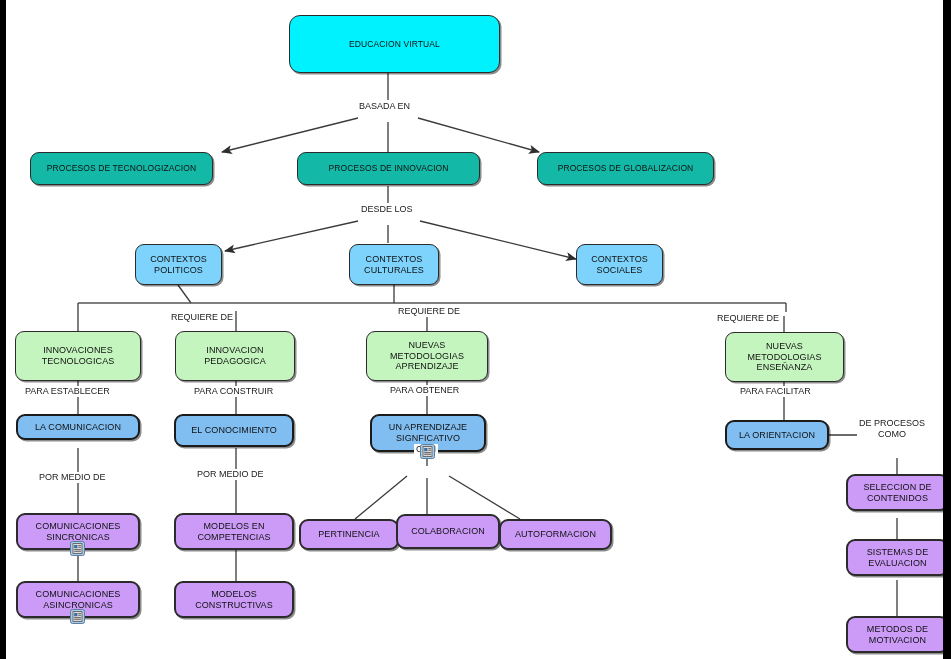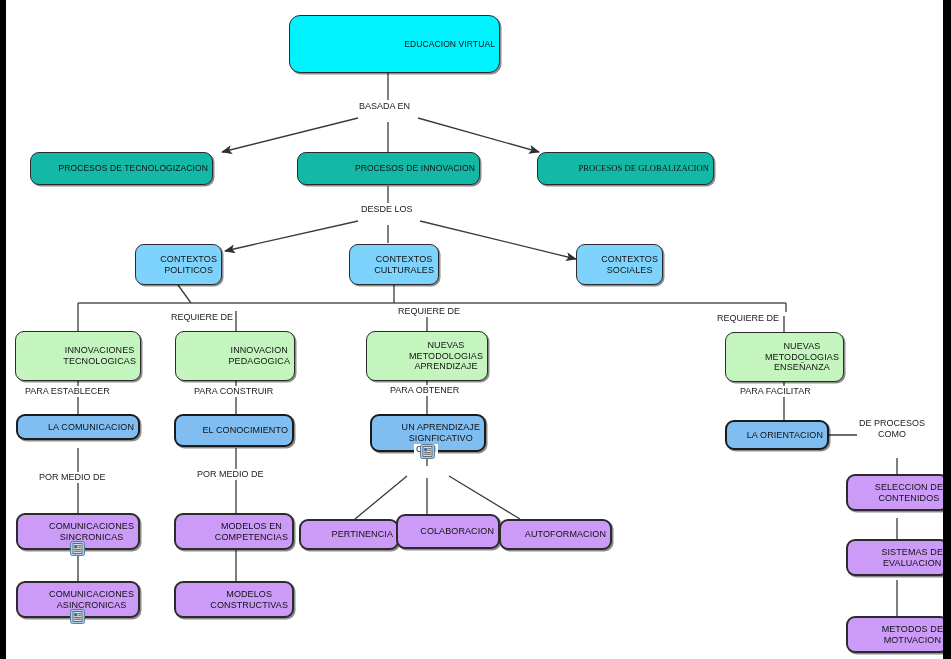--- a/index.html
+++ b/index.html
@@ -31,21 +31,21 @@
     height: 659px;
     pointer-events: none;
   }
   .node {
     position: absolute;
     box-sizing: border-box;
     border: 1.5px solid #2b2b2b;
     border-radius: 9px;
     display: flex;
     align-items: center;
-    justify-content: flex-end;
+    justify-content: center;
     text-align: center;
     color: #111111;
     line-height: 1.18;
     letter-spacing: 0.1px;
     z-index: 3;
     box-shadow: 1.5px 1.5px 0 rgba(0,0,0,0.45);
   }
   .node .lbl { display: block; padding: 0 4px; }
   .n-root   { background: #00f2ff; font-size: 8.5px; border-radius: 11px; }
   .n-yellow { background: #14b8a6; font-size: 8.5px; }
@@ -137,21 +137,21 @@
     <div class="node n-root" style="left:283px; top:15px; width:211px; height:58px;">
       <span class="lbl">EDUCACION VIRTUAL</span>
     </div>
 
     <div class="node n-yellow" style="left:24px; top:152px; width:183px; height:33px;">
       <span class="lbl">PROCESOS DE TECNOLOGIZACION</span>
     </div>
     <div class="node n-yellow" style="left:291px; top:152px; width:183px; height:33px;">
       <span class="lbl">PROCESOS DE INNOVACION</span>
     </div>
-    <div class="node n-yellow" style="left:531px; top:152px; width:177px; height:33px;font-family:Liberation Serif, serif;">
+    <div class="node n-yellow" style="left:531px; top:152px; width:177px; height:33px;">
       <span class="lbl">PROCESOS DE GLOBALIZACION</span>
     </div>
 
     <div class="node n-orange" style="left:129px; top:244px; width:87px; height:41px;">
       <span class="lbl multiline">CONTEXTOS<br>POLITICOS</span>
     </div>
     <div class="node n-orange" style="left:343px; top:244px; width:90px; height:41px;">
       <span class="lbl multiline">CONTEXTOS<br>CULTURALES</span>
     </div>
     <div class="node n-orange" style="left:570px; top:244px; width:87px; height:41px;">

